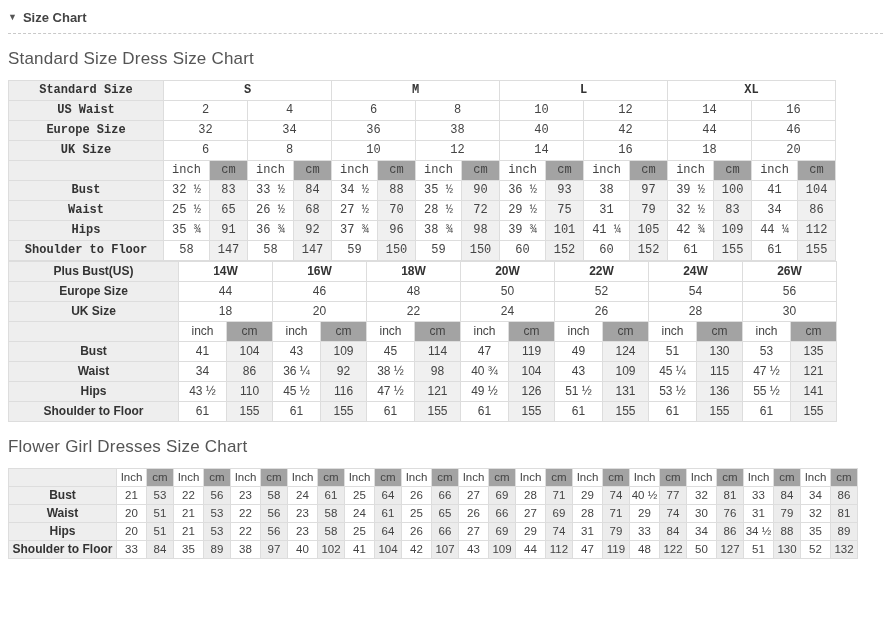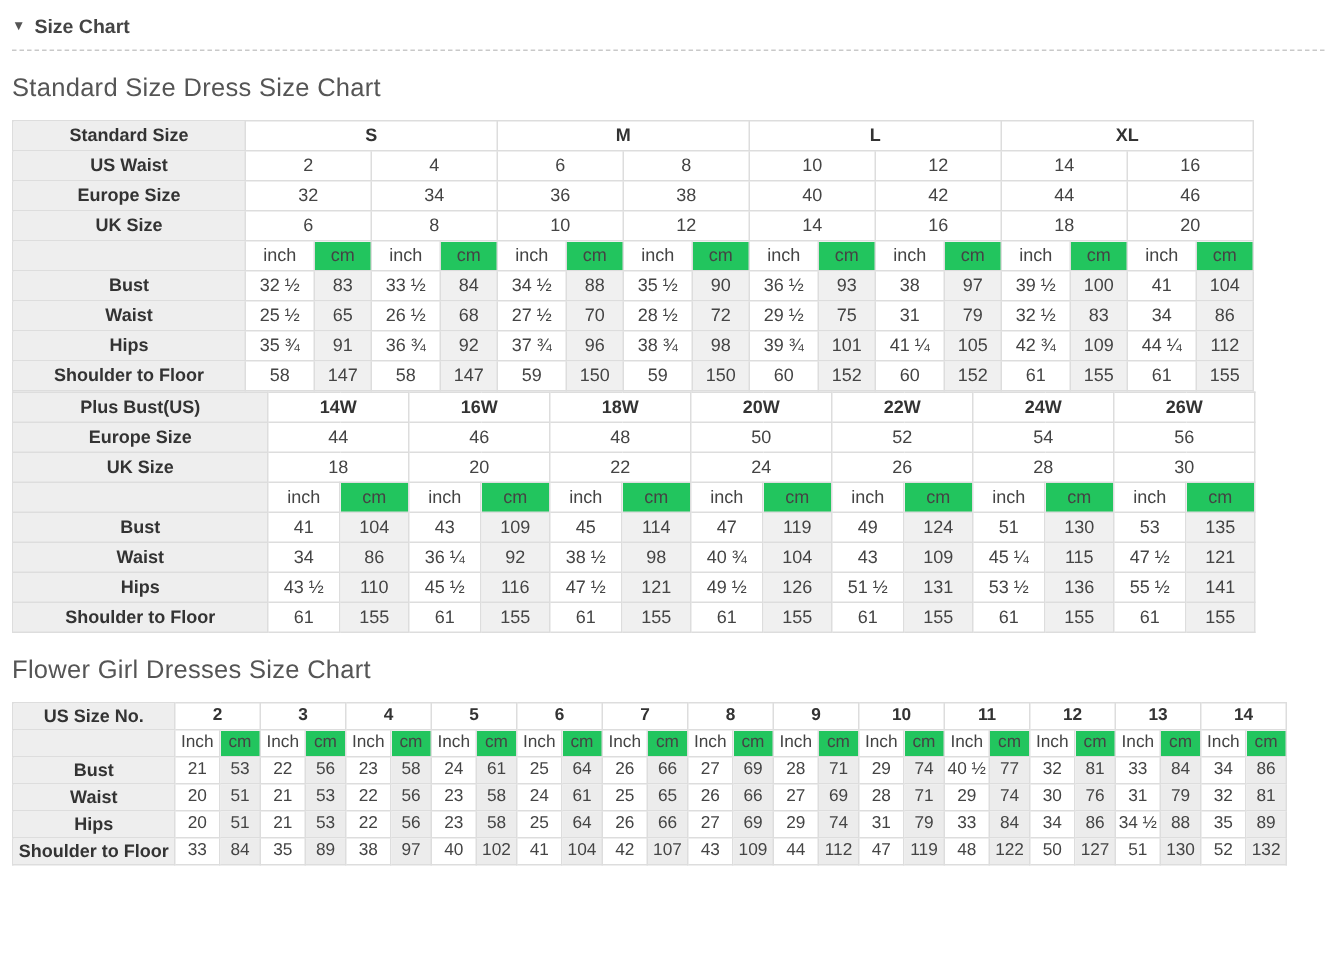--- a/index.html
+++ b/index.html
@@ -26,39 +26,39 @@
     text-align:center;vertical-align:middle;
     padding:2px 2px;line-height:15px;
     white-space:nowrap;overflow:hidden;
   }
   table.size-table th.lbl{
     background:#eee;font-weight:bold;color:#333;font-size:12px;
   }
   table.size-table td.group{font-weight:bold;color:#333;background:#fff;}
   table.size-table td.meta{background:#fff;}
   table.size-table td.unit{background:#fff;color:#444;}
-  table.size-table td.unit.cm{background:#22c55e;}
+  table.size-table td.unit.cm{background:#a3a3a3;}
   table.size-table td.val{background:#fff;}
   table.size-table td.val.cm{background:#f0f0f0;}
   table.compact{font-size:11.5px;}
   table.compact th,table.compact td{padding:1px 1px;vertical-align:top;}
   table.compact td.val.cm{background:#ececec;}
 </style>
 </head>
 <body>
 
 <div class="page">
   <div class="panel-header">
     <span class="tri">▼</span>
     <span class="ttl">Size Chart</span>
   </div>
   <div class="dashed"></div>
   <div id="tables">
       <h2 class="section-heading">Standard Size Dress Size Chart</h2>
-      <table class="size-table" style="width: 827px;">
+      <table class="size-table" style="width: 827px; font-family: Liberation Mono, monospace;">
         <colgroup>
           <col style="width: 155px;">
           <col style="width: 46px;">
           <col style="width: 38px;">
           <col style="width: 46px;">
           <col style="width: 38px;">
           <col style="width: 46px;">
           <col style="width: 38px;">
           <col style="width: 46px;">
           <col style="width: 38px;">
@@ -370,36 +370,20 @@
           <col style="width: 30px;">
           <col style="width: 27px;">
           <col style="width: 30px;">
           <col style="width: 27px;">
           <col style="width: 30px;">
           <col style="width: 27px;">
           <col style="width: 30px;">
           <col style="width: 27px;">
         </colgroup>
         <tbody>
-          <tr>
-            <th class="lbl">US Size No.</th>
-            <td class="group" colspan="2">2</td>
-            <td class="group" colspan="2">3</td>
-            <td class="group" colspan="2">4</td>
-            <td class="group" colspan="2">5</td>
-            <td class="group" colspan="2">6</td>
-            <td class="group" colspan="2">7</td>
-            <td class="group" colspan="2">8</td>
-            <td class="group" colspan="2">9</td>
-            <td class="group" colspan="2">10</td>
-            <td class="group" colspan="2">11</td>
-            <td class="group" colspan="2">12</td>
-            <td class="group" colspan="2">13</td>
-            <td class="group" colspan="2">14</td>
-          </tr>
           <tr>
             <th class="lbl">&nbsp;</th>
             <td class="unit">Inch</td>
             <td class="unit cm">cm</td>
             <td class="unit">Inch</td>
             <td class="unit cm">cm</td>
             <td class="unit">Inch</td>
             <td class="unit cm">cm</td>
             <td class="unit">Inch</td>
             <td class="unit cm">cm</td>

